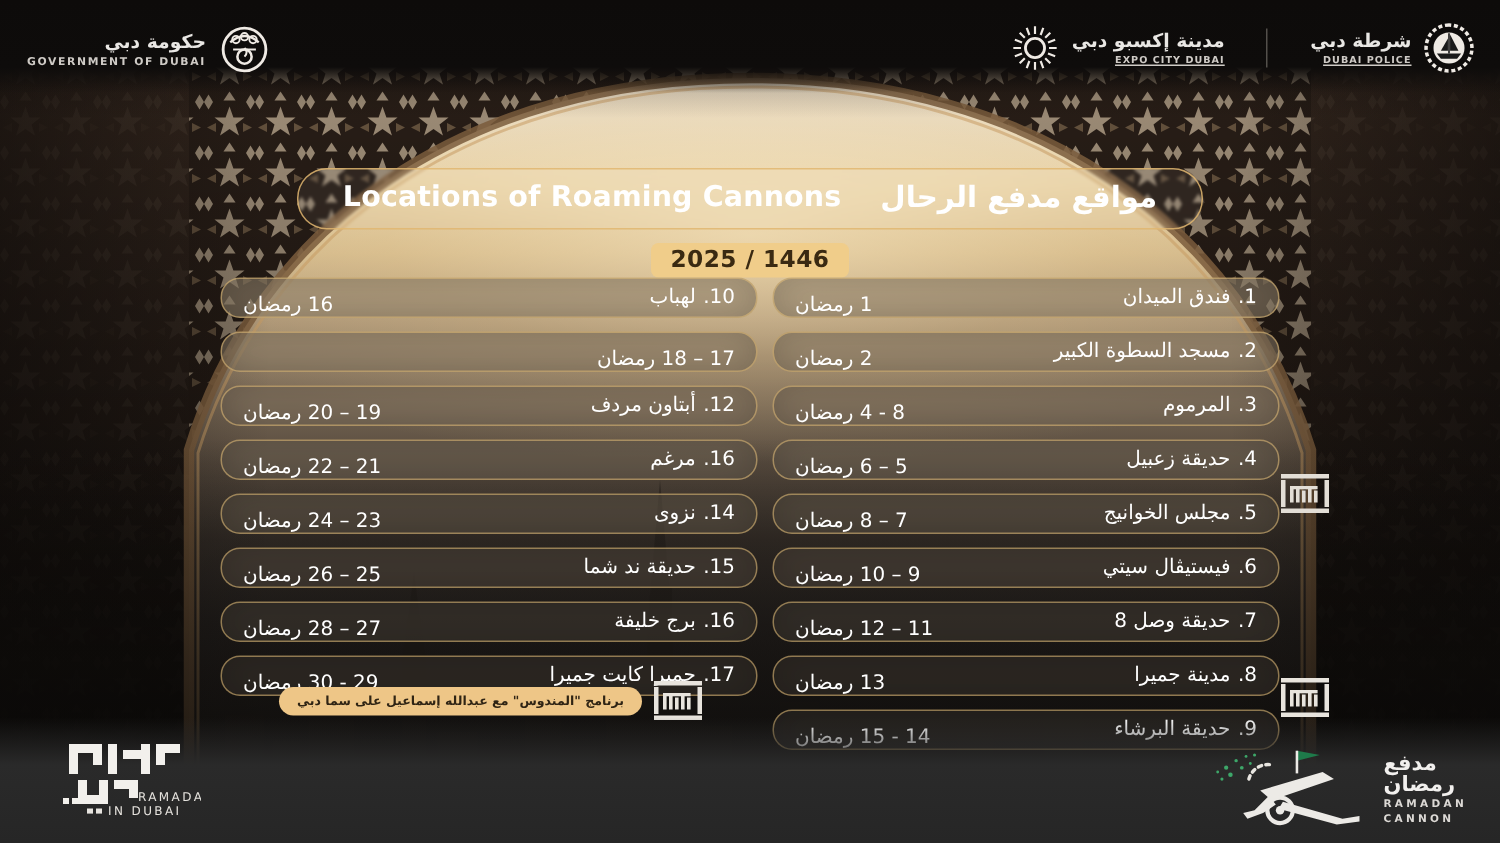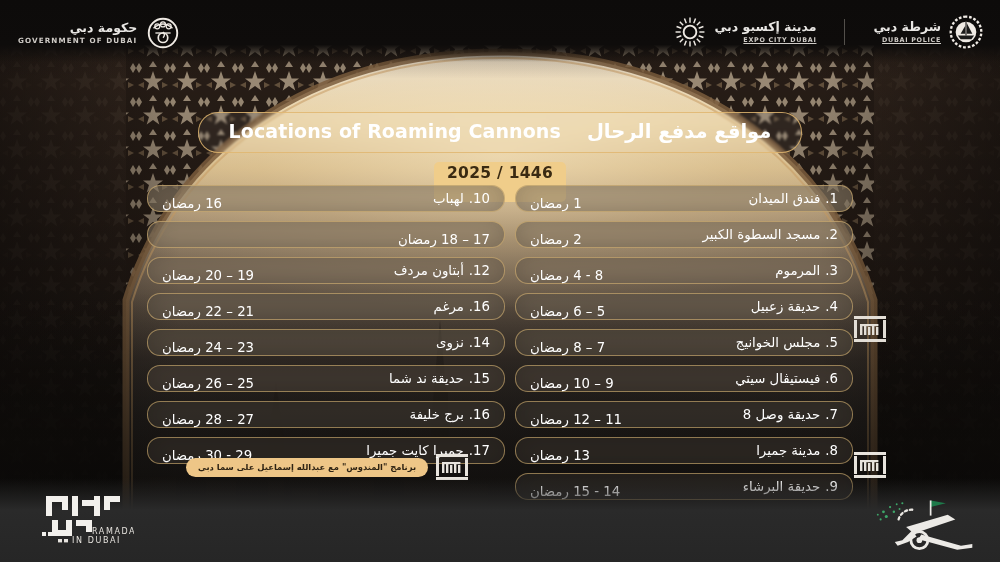--- a/index.html
+++ b/index.html
@@ -78,21 +78,21 @@
     border:1.4px solid rgba(224,182,112,.85);
     background:rgba(255,255,255,.05);
     backdrop-filter:blur(1px);
   }
   .title-en{color:#ffffff;font-size:19px;font-weight:bold;letter-spacing:.1px;font-family:"DejaVu Sans","Liberation Sans",sans-serif;}
   .title-ar{color:#ffffff;font-size:19.5px;font-weight:bold;direction:rtl;}
   .year-pill{
     display:inline-block;margin-top:9px;
     background:#f0cd8a;color:#3a2a12;
     font-size:15.5px;font-weight:bold;
-    padding:2px 13px 20px 13px;border-radius:5px;letter-spacing:.3px;
+    padding:2px 13px 3px 13px;border-radius:5px;letter-spacing:.3px;
   }
 
   
   .cols{position:absolute;left:0;top:185px;width:1000px;display:flex;justify-content:center;gap:10px;z-index:22;}
   .col{display:flex;flex-direction:column;gap:9px;}
   .col-left{width:358px;}
   .col-right{width:338px;}
 
   .pill{
     position:relative;display:flex;align-items:center;justify-content:space-between;
@@ -501,15 +501,21 @@
 
       <path d="M60,16 L60,2 L76,5 L60,9 Z" fill="#1e7a4a"></path>
       <rect x="59" y="2" width="1.8" height="16" fill="#eceae6"></rect>
 
       <circle cx="48" cy="44" r="9" fill="none" stroke="#eceae6" stroke-width="3"></circle>
       <circle cx="48" cy="44" r="3" fill="#eceae6"></circle>
 
       <path d="M50,38 L92,50 L104,48 L104,52 L88,54 L47,43 Z" fill="#eceae6"></path>
       <path d="M40,34 L30,44 L22,46 L25,50 L36,46 L45,40 Z" fill="#eceae6"></path>
     </svg>
+    <div class="cannon-txt">
+      <span class="cannon-ar">مدفع</span>
+      <span class="cannon-ar">رمضان</span>
+      <span class="cannon-en">RAMADAN</span>
+      <span class="cannon-en">CANNON</span>
+    </div>
   </div>
 
 </div>
 
 </body></html>

